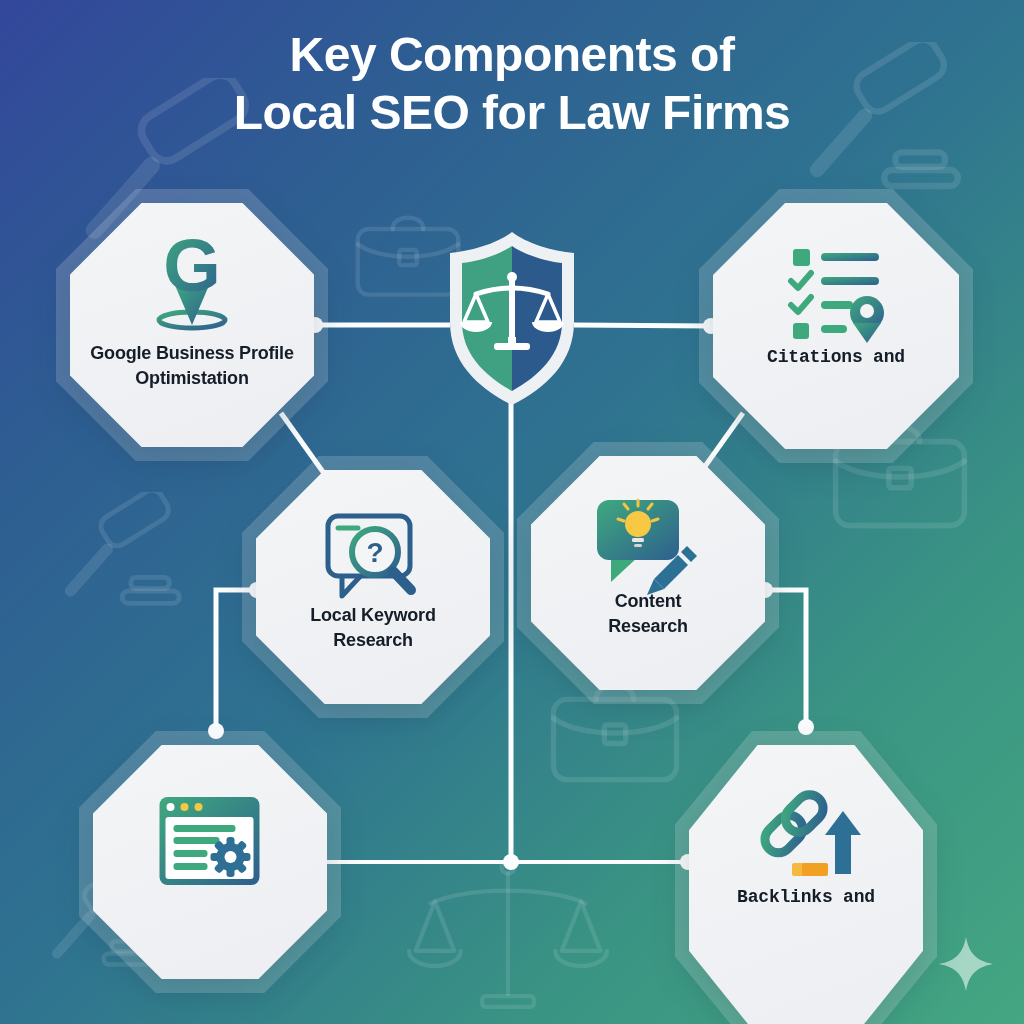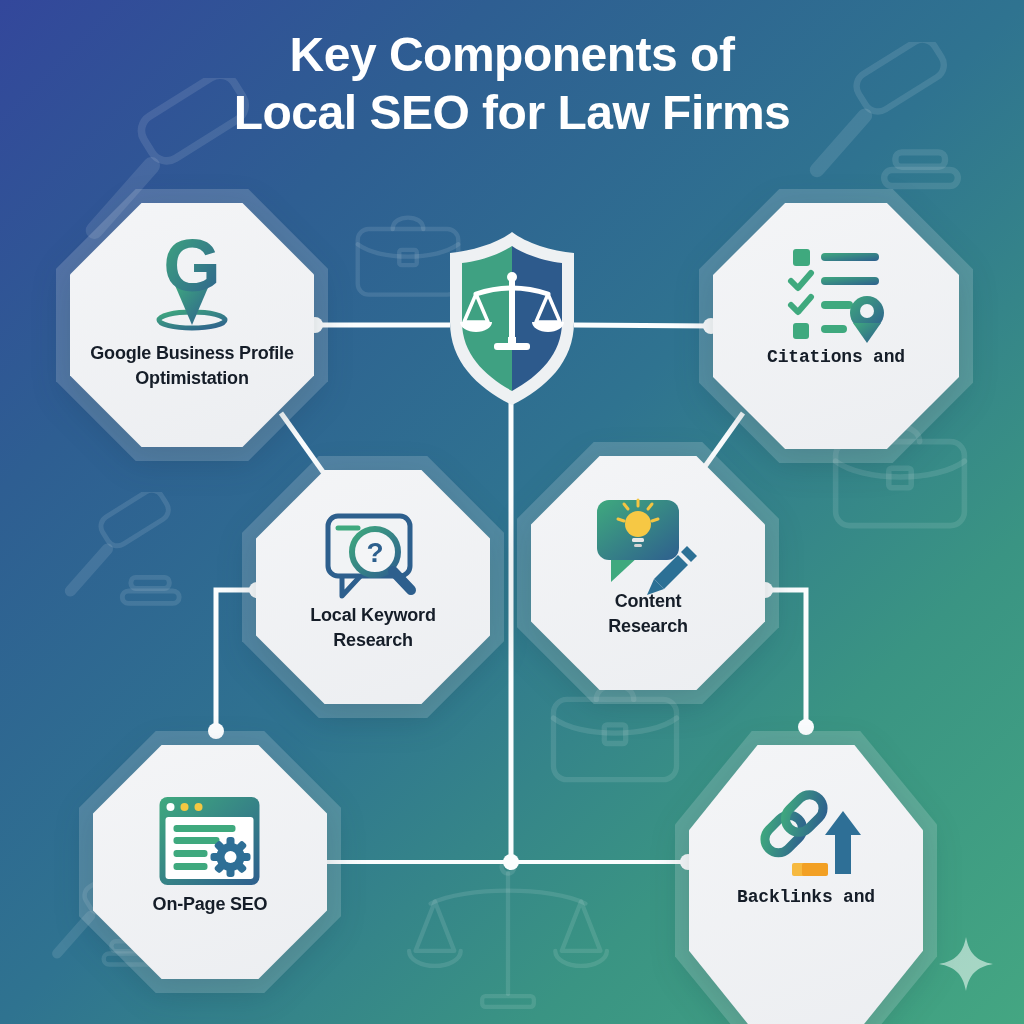--- a/index.html
+++ b/index.html
@@ -266,24 +266,20 @@
         <rect x="16" y="68" width="34" height="7" rx="3" fill="#3fa97e"></rect>
         <g transform="translate(73,62)" fill="#2e6f96">
           <rect x="-4" y="-20" width="8" height="40" rx="3"></rect>
           <rect x="-4" y="-20" width="8" height="40" rx="3" transform="rotate(45)"></rect>
           <rect x="-4" y="-20" width="8" height="40" rx="3" transform="rotate(90)"></rect>
           <rect x="-4" y="-20" width="8" height="40" rx="3" transform="rotate(135)"></rect>
           <circle r="14"></circle>
           <circle r="6" fill="#ffffff"></circle>
         </g>
       </svg>
-    </div>
-    <div class="label">
-      <div>On-Page SEO</div>
-      <div></div>
     </div>
   </div>
 
   <div class="node n-bl">
     <div class="halo oct"></div>
     <div class="face oct"></div>
     <div class="icon">
       <svg width="120" height="104" viewBox="0 0 120 104">
         <defs>
             <linearGradient id="gF" x1="0" y1="0" x2="1" y2="1">

